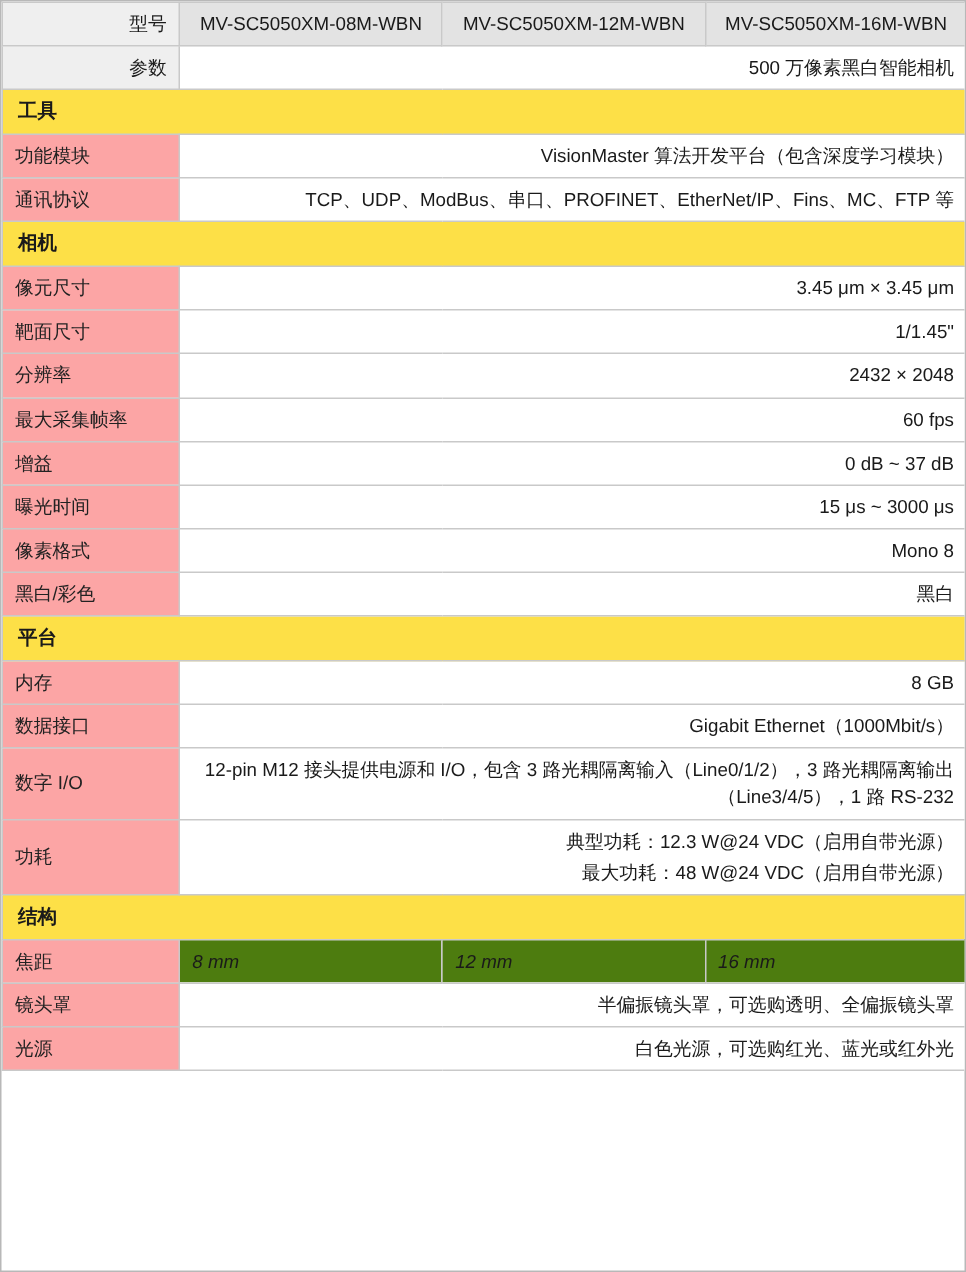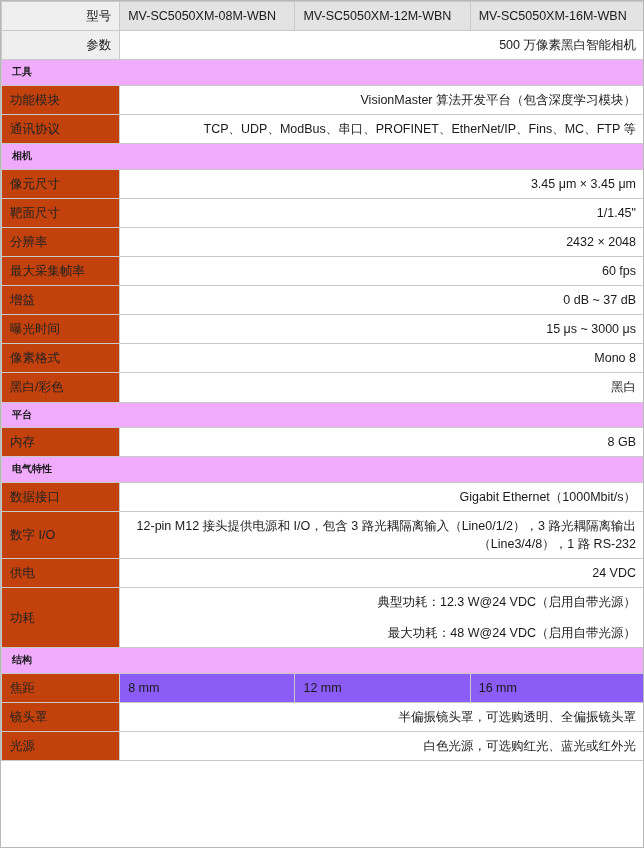--- a/index.html
+++ b/index.html
@@ -26,66 +26,67 @@
   }
   table.spec td {
     border: 1px solid #c9c9c9;
     padding: 5px 8px 5px 8px;
     vertical-align: middle;
     line-height: 1.45;
   }
   
   td.label {
     width: 118px;
-    background: #c2410c;
+    background: #fca5a5;
     color: #222;
     padding-left: 10px;
     font-size: 12.5px;
   }
   td.value {
     background: #ffffff;
     padding-left: 12px;
     text-align: right;
   }
   
   tr.section td {
-    background: #f0abfc;
+    background: #fde047;
     font-weight: bold;
     color: #1a1a1a;
     padding-left: 10px;
-    font-size: 10px;
+    font-size: 13px;
     height: 24px;
   }
   
   td.model-label {
     background: #efefef;
     width: 118px;
     text-align: right;
     padding-right: 10px;
     font-size: 12.5px;
   }
   td.model-head {
     background: #e3e3e3;
-    text-align: left;
+    text-align: center;
     font-size: 12.5px;
     color: #1a1a1a;
     height: 26px;
   }
   td.param-label {
     background: #efefef;
     width: 118px;
     text-align: right;
     padding-right: 10px;
   }
   .multiline { white-space: normal; }
   .sub-line { display: block; }
-  .sub-line + .sub-line { margin-top: 13px; }
+  .sub-line + .sub-line { margin-top: 3px; }
   td.focal {
-    background: #8b5cf6;
+    background: #4d7c0f;
     padding-left: 12px;
+    font-style: italic;
   }
 </style>
 </head>
 <body>
 
 <div id="page">
   <table class="spec">
     <colgroup>
       <col style="width:118px">
       <col style="width:175px">
@@ -155,34 +156,27 @@
       </tr>
 
       <tr class="section">
         <td colspan="4">平台</td>
       </tr>
       <tr>
         <td class="label">内存</td>
         <td class="value" colspan="3">8 GB</td>
       </tr>
 
-      <tr class="section">
-        <td colspan="4">电气特性</td>
-      </tr>
       <tr>
         <td class="label">数据接口</td>
         <td class="value" colspan="3">Gigabit Ethernet（1000Mbit/s）</td>
       </tr>
       <tr>
         <td class="label">数字 I/O</td>
-        <td class="value multiline" colspan="3">12-pin M12 接头提供电源和 I/O，包含 3 路光耦隔离输入（Line0/1/2），3 路光耦隔离输出（Line3/4/8），1 路 RS-232</td>
-      </tr>
-      <tr>
-        <td class="label">供电</td>
-        <td class="value" colspan="3">24 VDC</td>
+        <td class="value multiline" colspan="3">12-pin M12 接头提供电源和 I/O，包含 3 路光耦隔离输入（Line0/1/2），3 路光耦隔离输出（Line3/4/5），1 路 RS-232</td>
       </tr>
       <tr>
         <td class="label">功耗</td>
         <td class="value" colspan="3">
           <span class="sub-line">典型功耗：12.3 W@24 VDC（启用自带光源）</span>
           <span class="sub-line">最大功耗：48 W@24 VDC（启用自带光源）</span>
         </td>
       </tr>
 
       <tr class="section">

